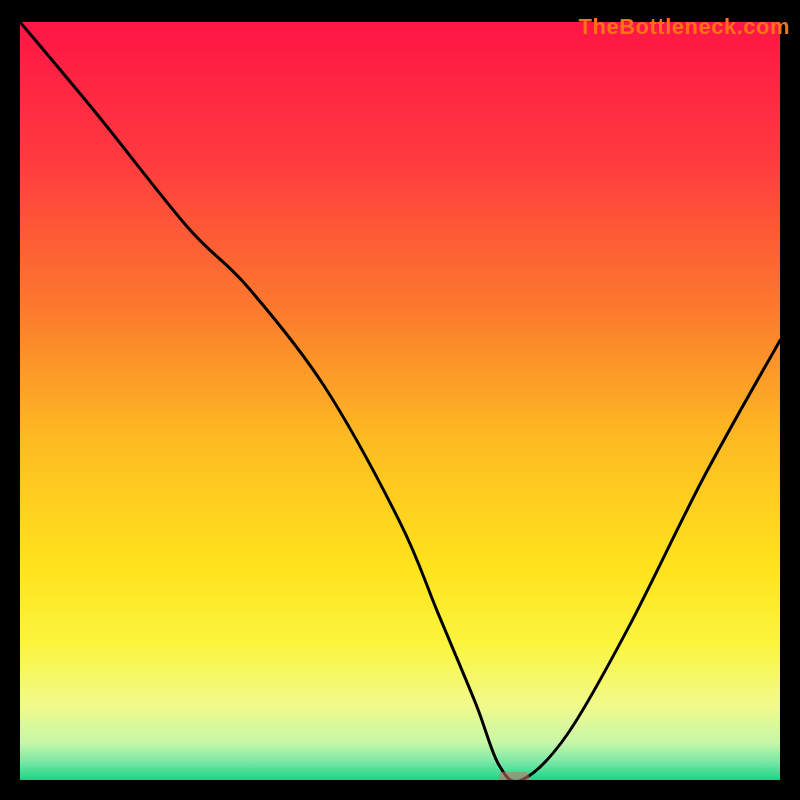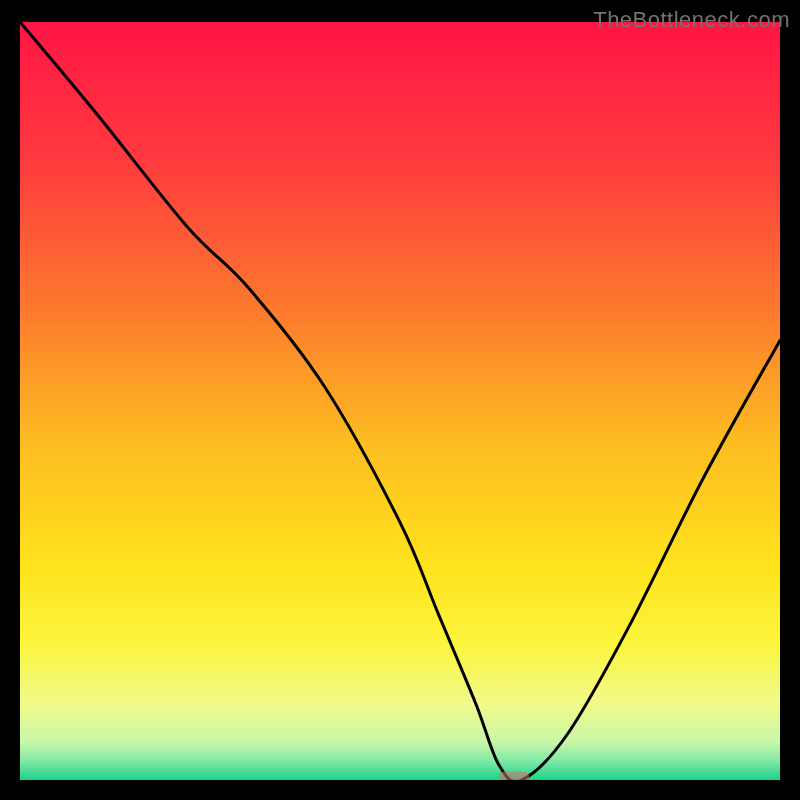--- a/index.html
+++ b/index.html
@@ -12,25 +12,25 @@
     font-family: Arial, Helvetica, sans-serif;
   }
   .frame {
     position: relative;
     width: 800px;
     height: 800px;
     background: #000;
   }
   .watermark {
     position: absolute;
-    top: 7px;
+    top: 14px;
     right: 10px;
-    color: #737373;
+    color: #f97316;
     font-size: 22px;
-    font-weight: 400;
+    font-weight: 700;
     letter-spacing: 0.5px;
     z-index: 10;
   }
   .plot-area {
     position: absolute;
     left: 20px;
     top: 22px;
     width: 760px;
     height: 758px;
     overflow: hidden;

